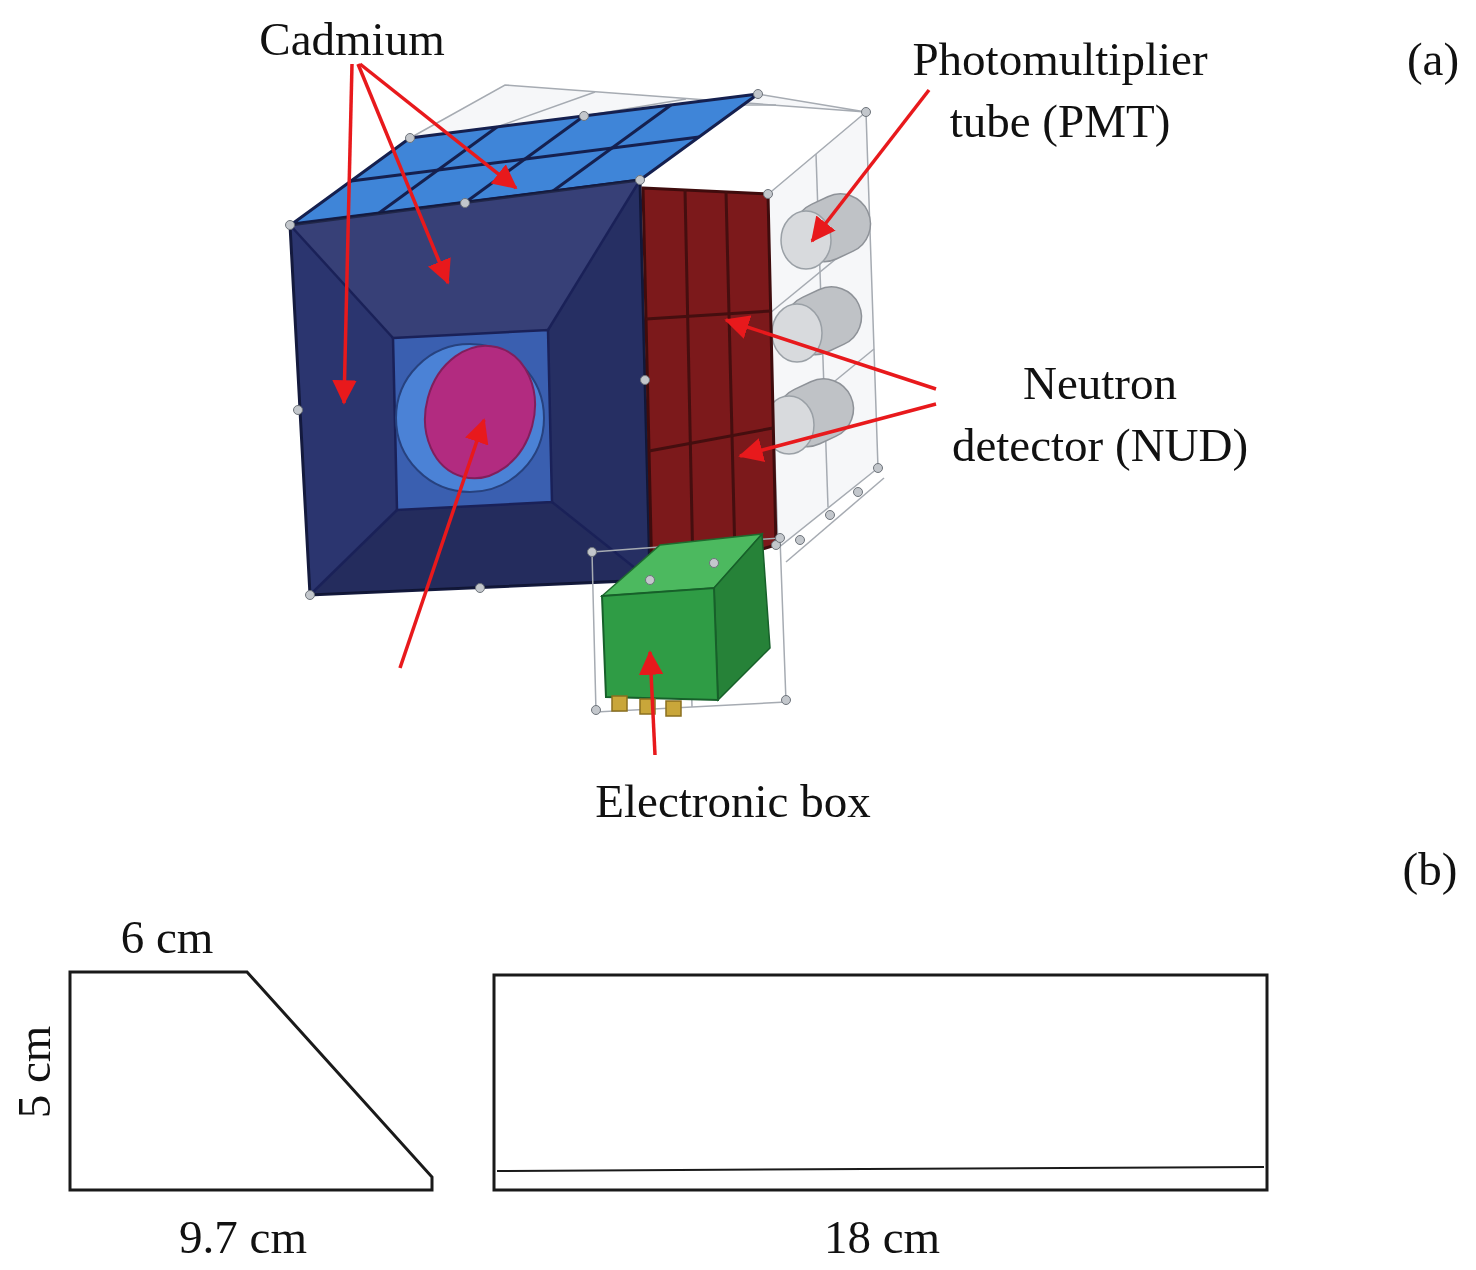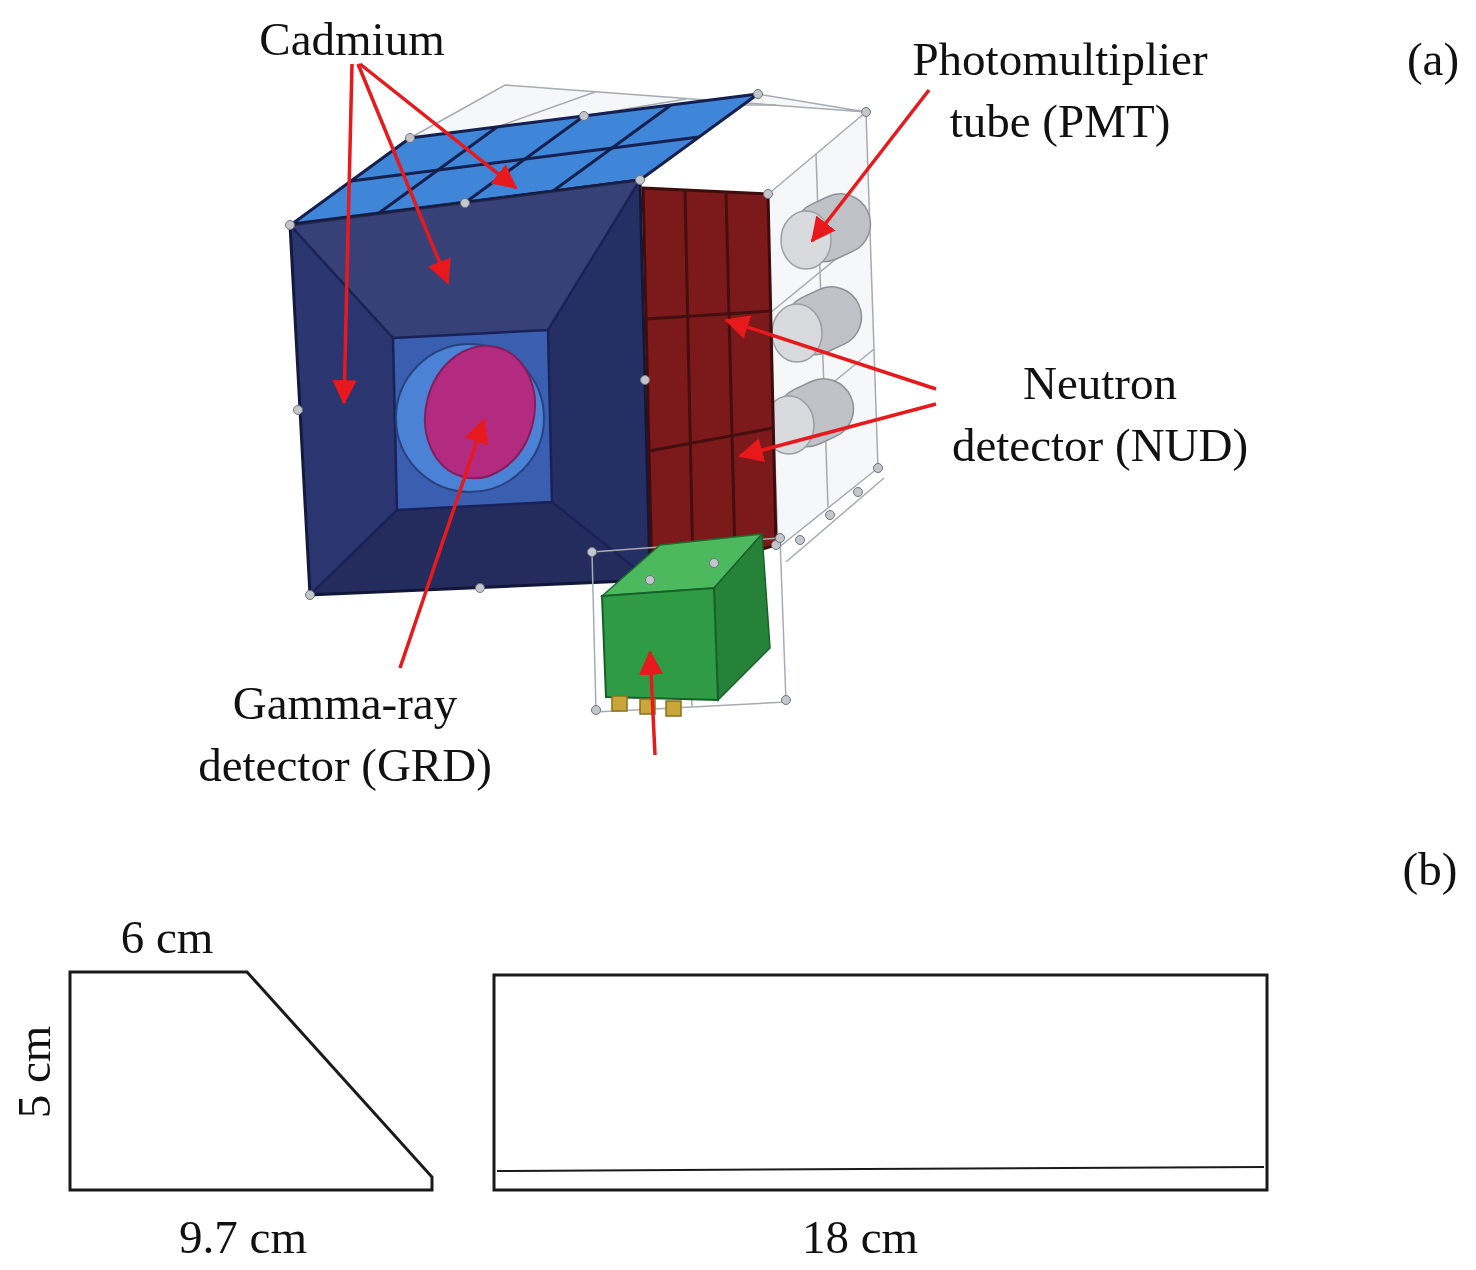--- a/index.html
+++ b/index.html
@@ -165,27 +165,24 @@
   <div class="lbl" style="left:1100px;top:352px">
     <div>Neutron</div>
     <div>detector (NUD)</div>
   </div>
 
   <div class="lbl" style="left:1060px;top:28px">
     <div>Photomultiplier</div>
     <div>tube (PMT)</div>
   </div>
 
-  <div class="lbl" style="left:345px;top:672px">
-    <div>Gamma-ray</div>
-    <div>detector (GRD)</div>
-  </div>
 
+  <div class="lbl" style="left:733px;top:770px">Electronic box</div>
 
   <div class="lbl" style="left:1433px;top:28px">(a)</div>
   <div class="lbl" style="left:1430px;top:838px">(b)</div>
 
   <div class="lbl" style="left:167px;top:906px">6 cm</div>
   <div class="lbl rot" style="left:34px;top:1072px">5 cm</div>
   <div class="lbl" style="left:243px;top:1206px">9.7 cm</div>
-  <div class="lbl" style="left:860px;top:1206px">18 cm</div>
+  <div class="lbl" style="left:882px;top:1206px">18 cm</div>
 
 </div>
 
 </body></html>

